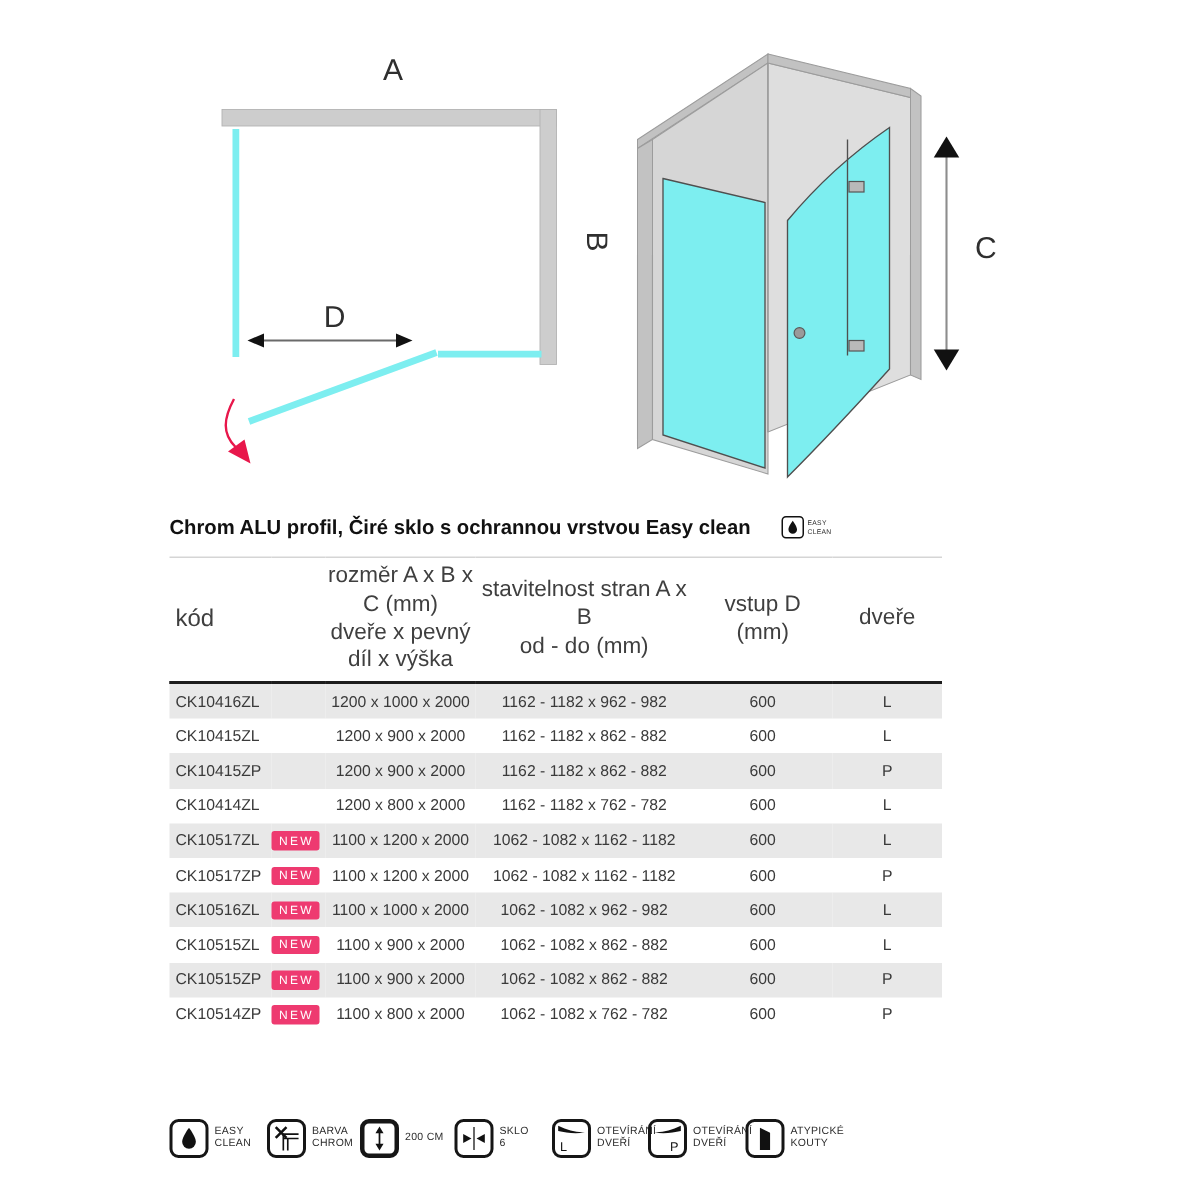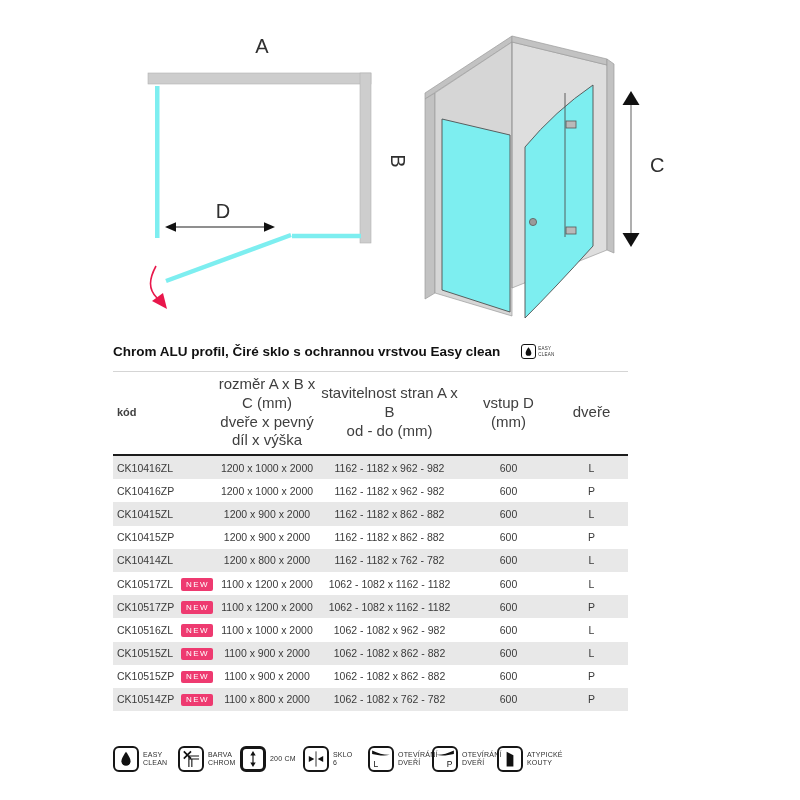--- a/index.html
+++ b/index.html
@@ -35,21 +35,21 @@
 
   
   .spec-table{left:113px;top:371px;width:515px;border-collapse:collapse;table-layout:fixed;
     border-top:1px solid #d5d5d5}
   .spec-table th{font-weight:normal;font-size:15px;color:#3f3f3f;line-height:1.25;
     padding:3px 0 4px 0;vertical-align:middle}
   .spec-table thead tr{border-bottom:2px solid #1c1c1c}
   .spec-table td{font-size:10.5px;color:#3a3a3a;height:23.2px;padding:0;vertical-align:middle}
   .spec-table tbody tr:nth-child(odd){background:var(--stripe)}
   .c-code{text-align:left;padding-left:4px !important;font-weight:normal;font-size:11px;color:#1b1b1b}
-  th.c-code{font-weight:bold;font-size:11px;color:#3f3f3f}
+  th.c-code{font-weight:normal;font-size:16px;color:#3f3f3f}
   .c-new{text-align:left}
   .c-size,.c-adjust,.c-entry,.c-door{text-align:center}
   .badge{display:inline-block;background:var(--accent);color:#fff;font-size:8px;font-weight:normal;
     letter-spacing:1.5px;padding:2.5px 4px 2px 5px;border-radius:2px;line-height:1}
 
   
   .legend{left:113px;top:746px;width:560px;height:46px}
   .lg-item{position:absolute;top:0;display:flex;align-items:center;gap:4px}
   .lg-box{width:26px;height:26px;border:2px solid #161616;border-radius:6px;box-sizing:border-box;
     display:flex;align-items:center;justify-content:center;flex:0 0 auto}
@@ -153,28 +153,20 @@
   <tbody>
       <tr>
     <td class="c-code">CK10416ZL</td>
     <td class="c-new"></td>
     <td class="c-size">1200 x 1000 x 2000</td>
     <td class="c-adjust">1162 - 1182 x 962 - 982</td>
     <td class="c-entry">600</td>
     <td class="c-door">L</td>
   </tr>
       <tr>
-    <td class="c-code">CK10416ZP</td>
-    <td class="c-new"></td>
-    <td class="c-size">1200 x 1000 x 2000</td>
-    <td class="c-adjust">1162 - 1182 x 962 - 982</td>
-    <td class="c-entry">600</td>
-    <td class="c-door">P</td>
-  </tr>
-      <tr>
     <td class="c-code">CK10415ZL</td>
     <td class="c-new"></td>
     <td class="c-size">1200 x 900 x 2000</td>
     <td class="c-adjust">1162 - 1182 x 862 - 882</td>
     <td class="c-entry">600</td>
     <td class="c-door">L</td>
   </tr>
       <tr>
     <td class="c-code">CK10415ZP</td>
     <td class="c-new"></td>

